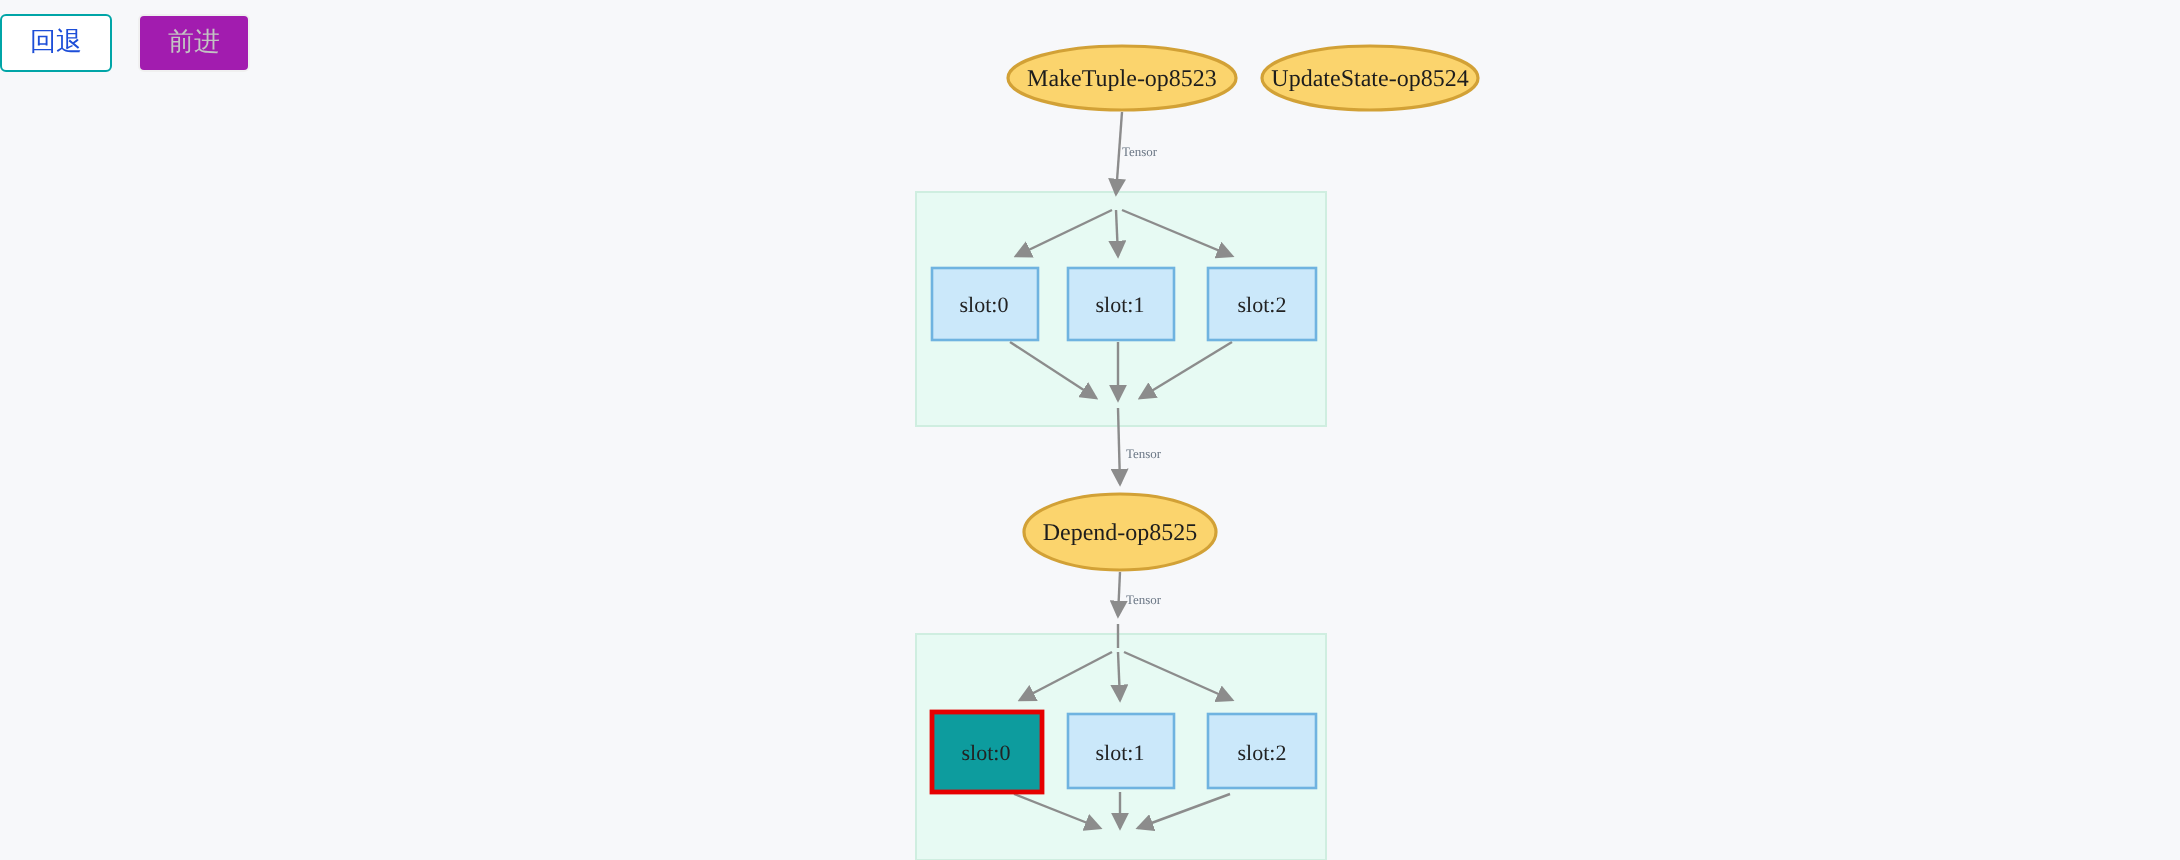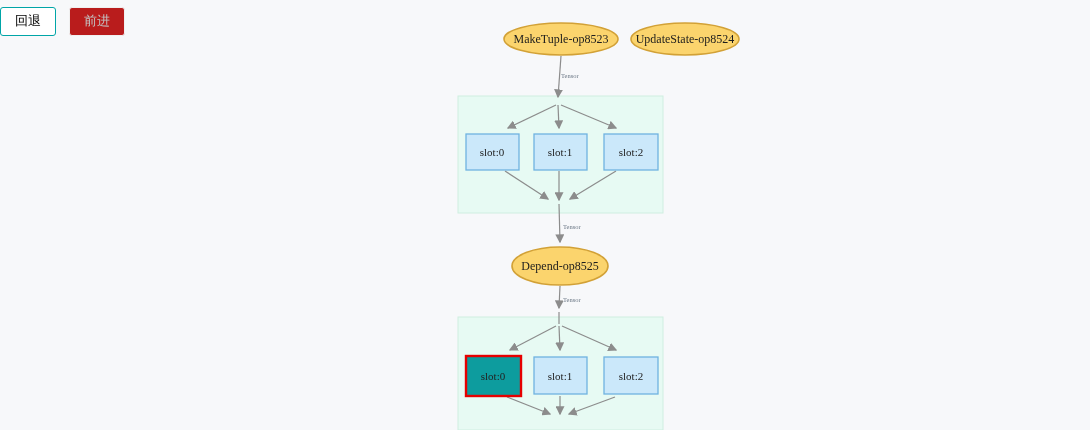--- a/index.html
+++ b/index.html
@@ -25,24 +25,24 @@
     font-size:11px;line-height:15px;text-align:center;
     display:inline-block;cursor:pointer;
   }
   .header-buttons{display:flex;align-items:center;gap:13px;}
   .btn{
     min-width:52px;height:29px;padding:0 14px;box-sizing:border-box;
     font-size:13px;border-radius:3px;cursor:pointer;
     font-family:"Liberation Sans",sans-serif;
   }
   .btn-back{
-    background:#fff;border:1px solid #00a5a7;color:#000000;
+    background:#fff;border:1px solid #00a5a7;color:#1d4ed8;
   }
   .btn-forward{
-    background:#b91c1c;border:1px solid #f0f0f0;color:#c3c3c3;cursor:not-allowed;
+    background:#a21caf;border:1px solid #f0f0f0;color:#c3c3c3;cursor:not-allowed;
   }
   svg.graph{position:absolute;top:0;left:0;z-index:1;}
   .node-label{
     font-family:"Liberation Serif","DejaVu Serif",serif;
     font-size:12px;fill:#1d1d1d;text-anchor:middle;
   }
   .slot-label{
     font-family:"Liberation Serif","DejaVu Serif",serif;
     font-size:11px;fill:#222;text-anchor:middle;
   }

